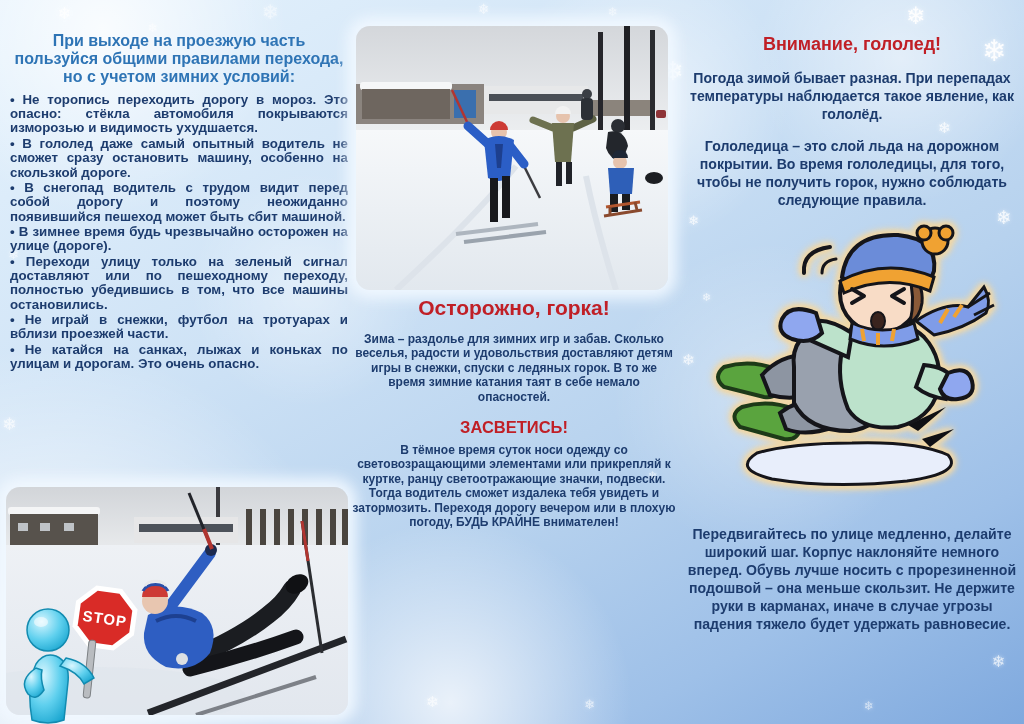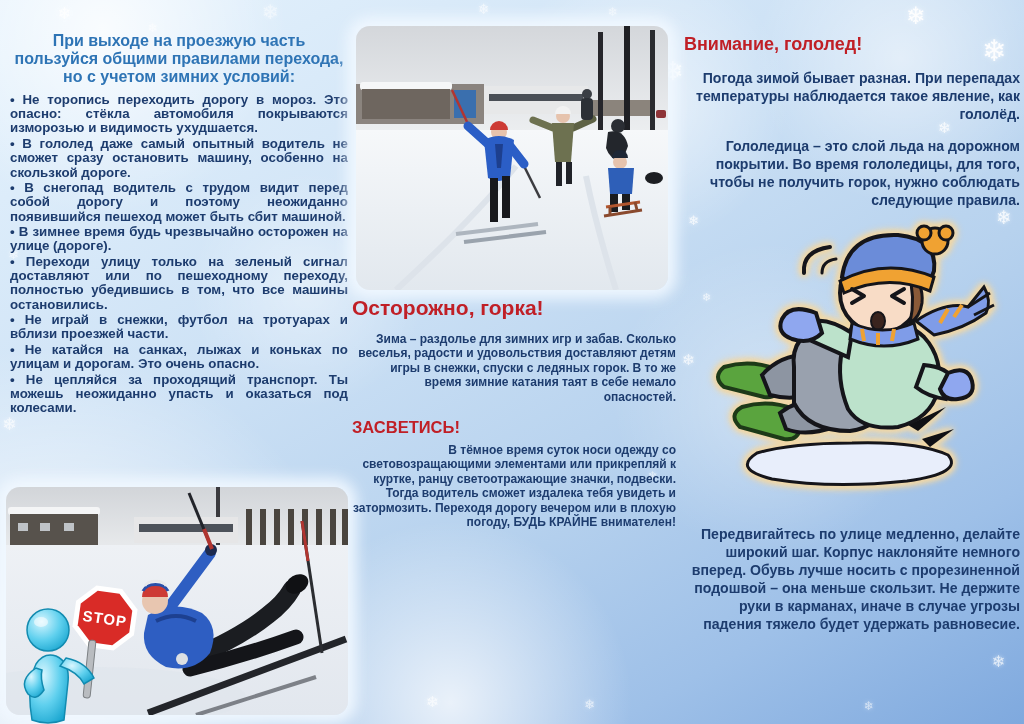--- a/index.html
+++ b/index.html
@@ -13,25 +13,25 @@
       radial-gradient(circle at 30% 40%, rgba(255,255,255,.4) 0%, rgba(255,255,255,0) 14%),
       radial-gradient(circle at 63% 14%, rgba(255,255,255,.55) 0%, rgba(255,255,255,0) 16%),
       radial-gradient(circle at 88% 8%, rgba(255,255,255,.5) 0%, rgba(255,255,255,0) 13%),
       radial-gradient(circle at 75% 55%, rgba(255,255,255,.35) 0%, rgba(255,255,255,0) 18%),
       linear-gradient(150deg,#e6f3fd 0%,#cfe3f6 35%,#b7d2ee 62%,#9ec0e8 82%,#7fa9de 100%);
   }
   .flake{position:absolute; color:#ffffff; line-height:1; pointer-events:none;
          text-shadow:0 0 4px rgba(255,255,255,.8);}
   .col{position:absolute; color:#1d3c6e;}
   .h-blue{margin:0; text-align:center; color:#2e74b5; font-size:16px; line-height:1.12;}
-  .h-red{margin:0; color:#c01f26;}
+  .h-red{margin:0; text-align:center; color:#c01f26;}
   .bullets{margin:7px 0 0 0; padding:0; list-style:none;
            font-size:13.3px; line-height:1.08; text-align:justify;}
   .bullets li{margin:0 0 1px 0;}
-  .body-p{margin:0; text-align:right; font-size:14.2px; line-height:1.22;}
+  .body-p{margin:0; text-align:center; font-size:14.2px; line-height:1.22;}
   .photo{position:absolute; border-radius:14px; overflow:hidden;
          box-shadow:0 0 14px 9px rgba(240,248,255,.95), inset 0 0 0 3px rgba(255,255,255,.5);}
   .photo svg{display:block;}
   .overlay{position:absolute;}
   
   .col-left{left:10px; top:32px; width:338px;}
   .col-mid{left:352px; top:296px; width:324px;}
   .col-mid .h-red{font-size:21px;}
   .col-mid .body-p{margin-top:12px; font-size:12px; line-height:1.2;}
   .col-mid .h2-red{font-size:16.5px; margin-top:14px;}
@@ -74,21 +74,20 @@
   <section class="col col-left">
     <h2 class="h-blue">При выходе на проезжую часть пользуйся общими правилами перехода, но с учетом зимних условий:</h2>
     <ul class="bullets">
       <li>• Не торопись переходить дорогу в мороз. Это опасно: стёкла автомобиля покрываются изморозью и видимость ухудшается.</li>
       <li>• В гололед даже самый опытный водитель не сможет сразу остановить машину, особенно на скользкой дороге.</li>
       <li>• В снегопад водитель с трудом видит перед собой дорогу и поэтому неожиданно появившийся пешеход может быть сбит машиной.</li>
       <li>• В зимнее время будь чрезвычайно осторожен на улице (дороге).</li>
       <li>• Переходи улицу только на зеленый сигнал доставляют или по пешеходному переходу, полностью убедившись в том, что все машины остановились.</li>
       <li>• Не играй в снежки, футбол на тротуарах и вблизи проезжей части.</li>
       <li>• Не катайся на санках, лыжах и коньках по улицам и дорогам. Это очень опасно.</li>
-      <li>• Не цепляйся за проходящий транспорт. Ты можешь неожиданно упасть и оказаться под колесами.</li>
     </ul>
   </section>
 
   <div class="photo" style="left:6px;top:487px;width:342px;height:228px;">
     <svg width="342" height="228" viewBox="0 0 342 228">
       <defs>
         <linearGradient id="sky2" x1="0" y1="0" x2="0" y2="1">
           <stop offset="0" stop-color="#d2d5d9"></stop>
             <stop offset="1" stop-color="#e9ebed"></stop>
         </linearGradient>

